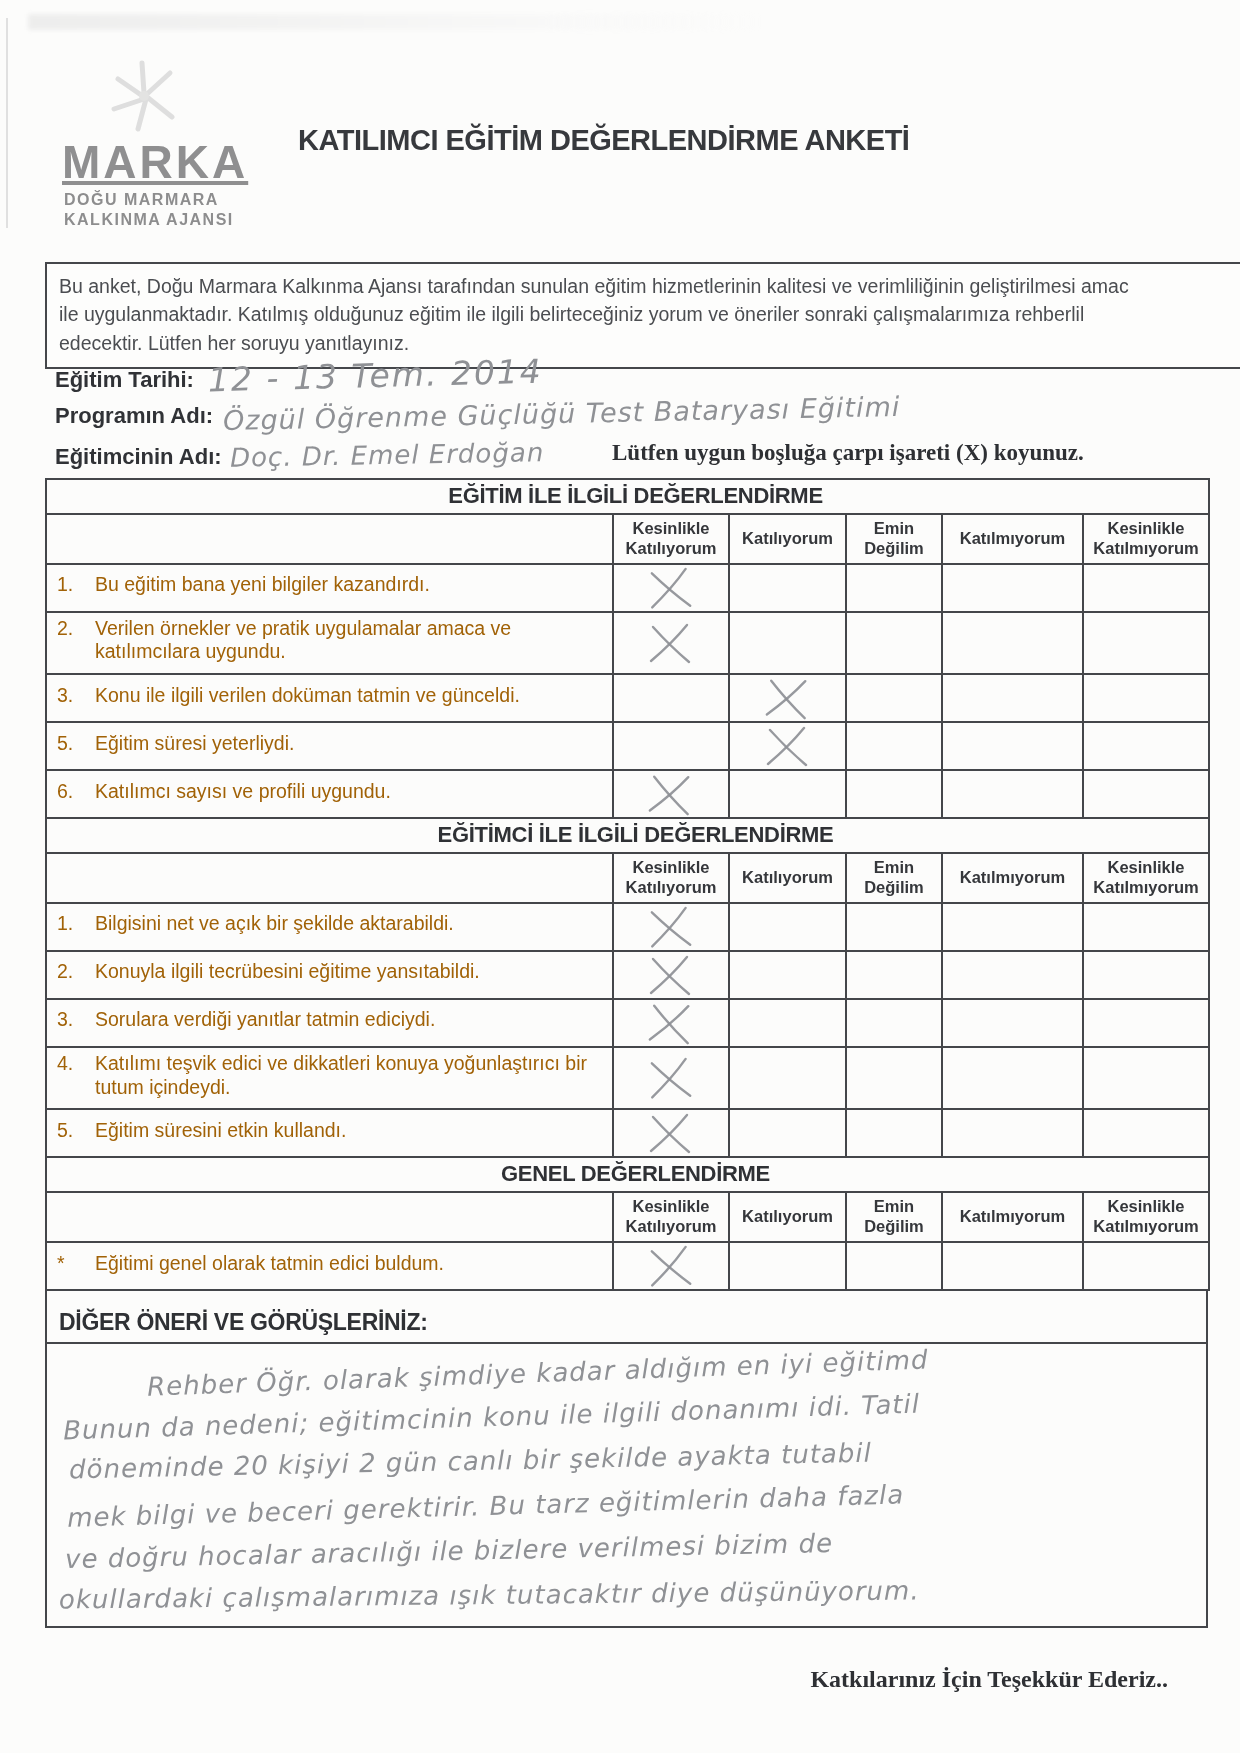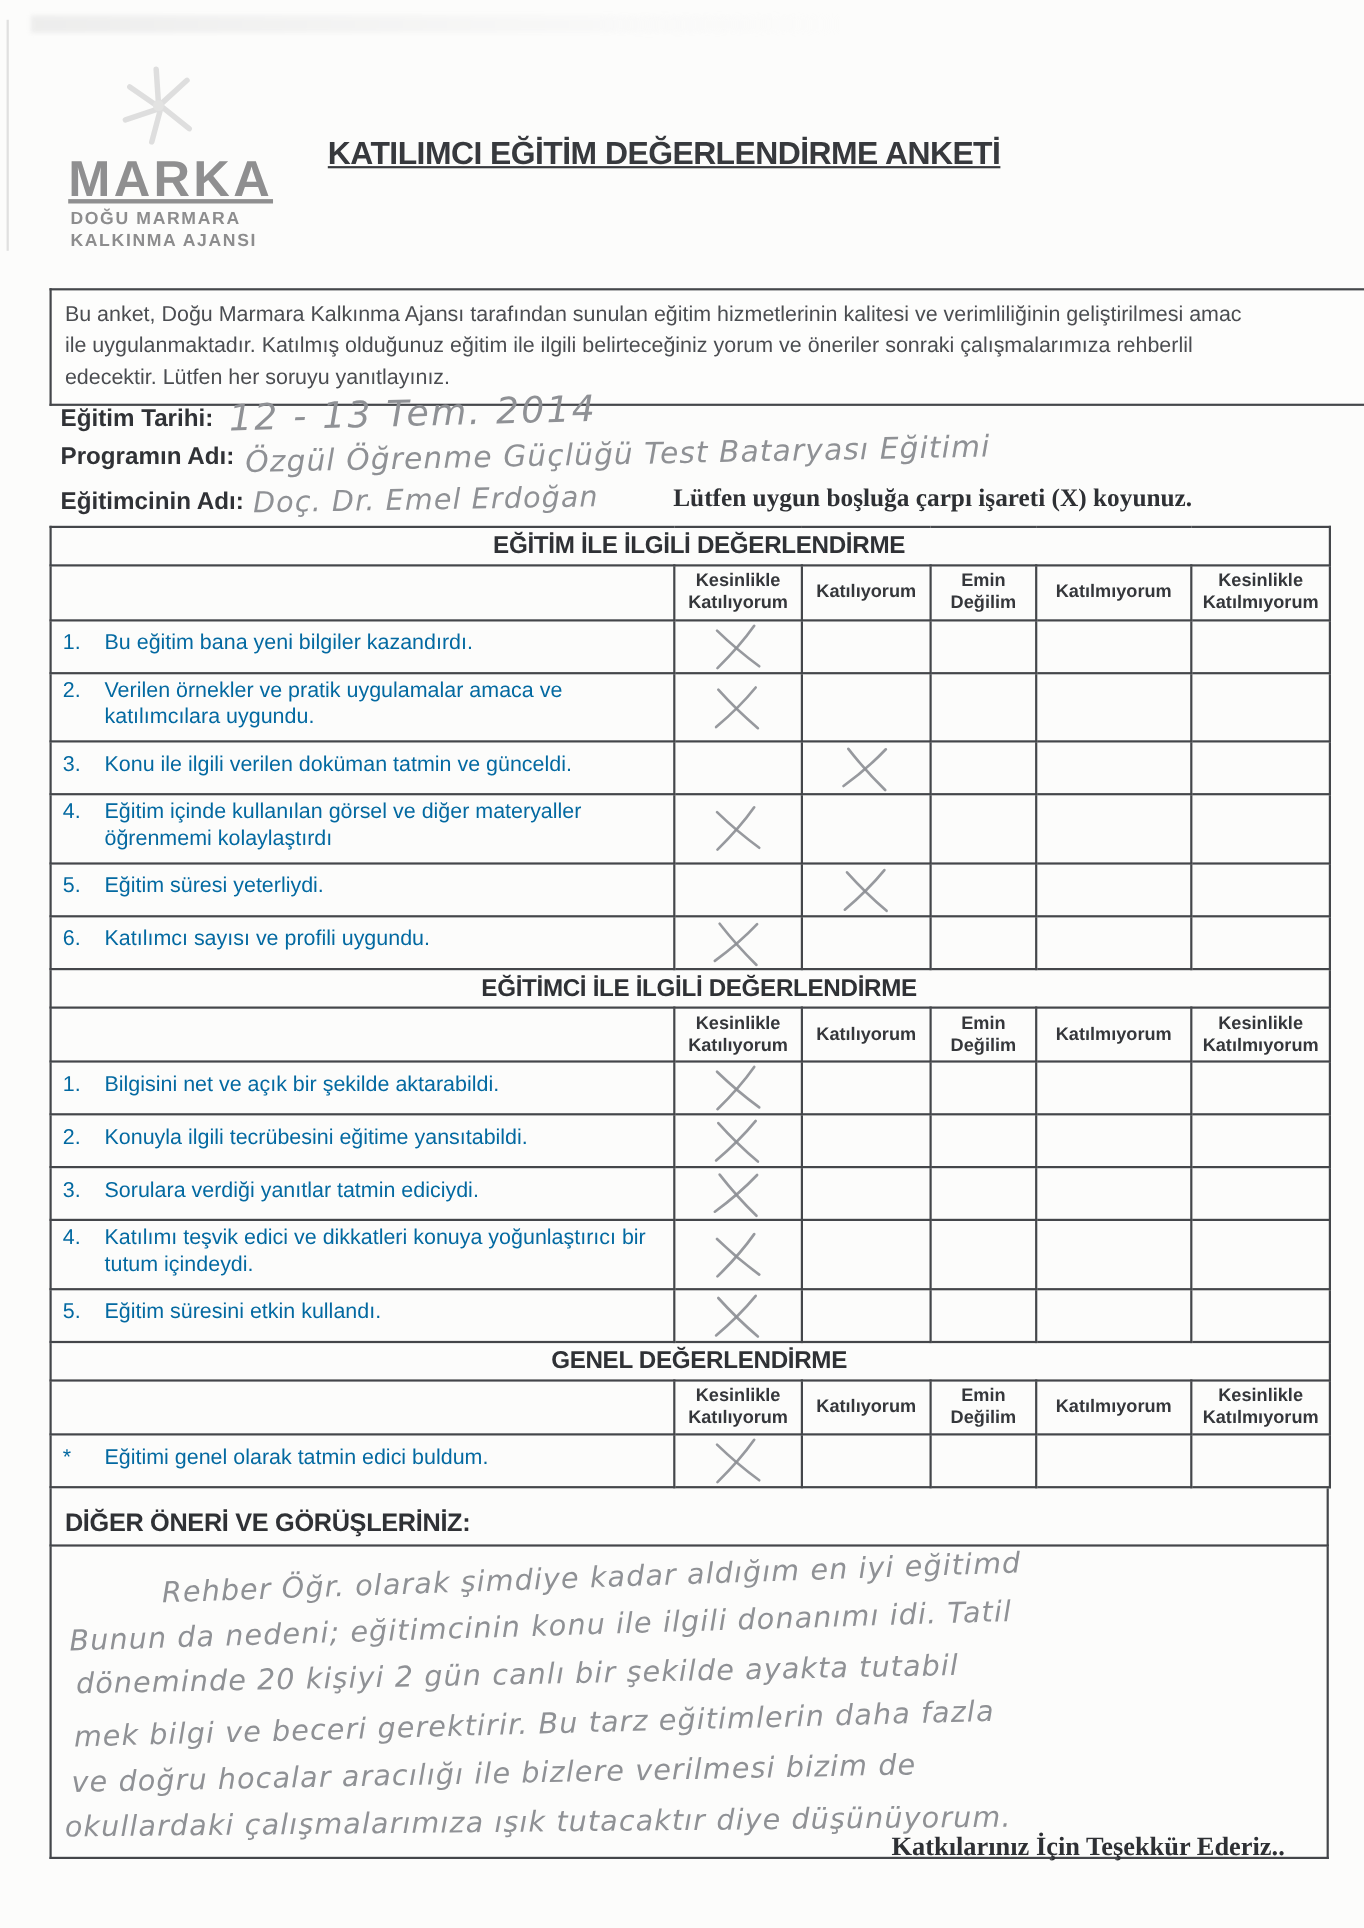--- a/index.html
+++ b/index.html
@@ -19,21 +19,21 @@
   .logo{position:absolute;left:60px;top:55px;width:240px;}
   .logo .star{position:absolute;left:42px;top:2px;opacity:.55;}
   .logo .brand{position:absolute;left:2px;top:80px;font-size:46px;font-weight:600;
     letter-spacing:3px;color:#8f8f90;text-decoration:underline;}
   .logo .sub1{position:absolute;left:4px;top:136px;font-size:16px;font-weight:bold;
     letter-spacing:1.5px;color:#8d8d8e;}
   .logo .sub2{position:absolute;left:4px;top:156px;font-size:16px;font-weight:bold;
     letter-spacing:1.5px;color:#8d8d8e;}
 
   .doc-title{position:absolute;left:298px;top:124px;width:900px;
-    font-size:29px;font-weight:bold;letter-spacing:-0.5px;color:#37393d;text-decoration:underline;}
+    font-size:29px;font-weight:bold;letter-spacing:-0.5px;color:#37393d;}
 
   
   .intro-box{position:absolute;left:45px;top:262px;width:1220px;
     border:2px solid #45474b;border-right:none;padding:8px 12px 10px 12px;background:#fdfdfc;}
   .intro-line{font-size:19.5px;line-height:1.45;color:#4b4d51;white-space:nowrap;}
 
   
   .fields{position:absolute;left:55px;top:348px;width:1180px;}
   .field{position:absolute;white-space:nowrap;}
   .field-label{font-size:22px;font-weight:bold;color:#303236;}
@@ -49,21 +49,21 @@
 
   
   .table-wrap{position:absolute;left:45px;top:478px;width:1163px;}
   table.rating{border-collapse:collapse;table-layout:fixed;width:1163px;}
   table.rating td{border:2px solid #44464a;vertical-align:middle;}
   td.section-title{text-align:center;font-size:22px;font-weight:bold;letter-spacing:-0.3px;
     color:#2f3135;padding:3px 0 4px 16px;}
   td.q-head{border-right:2px solid #44464a;}
   td.opt-head{text-align:center;font-size:16.5px;font-weight:bold;color:#35373b;
     padding:4px 2px;line-height:1.2;}
-  td.q-cell{padding:4px 8px 9px 10px;font-size:19.5px;color:#0369a1;line-height:1.22;}
+  td.q-cell{padding:4px 8px 9px 10px;font-size:19.5px;color:#a16207;line-height:1.22;}
   .q-num{display:inline-block;width:38px;vertical-align:top;}
   .q-text{display:inline-block;width:500px;vertical-align:top;}
   td.opt-cell{height:42px;text-align:center;padding:0;}
   svg.xmark{display:inline-block;vertical-align:middle;margin-top:2px;}
   svg.xmark path{fill:none;stroke:#8c8e93;stroke-width:2.4;stroke-linecap:round;opacity:.9;}
 
   
   .comments-title{border:2px solid #44464a;border-top:none;padding:18px 10px 6px 12px;
     font-size:23px;font-weight:bold;letter-spacing:-0.3px;color:#2f3135;}
   .comments-area{position:relative;border:2px solid #44464a;border-top:none;height:282px;}
@@ -168,31 +168,20 @@
             <td class="opt-cell"></td>
             <td class="opt-cell"><svg class="xmark" width="54" height="44" viewBox="0 0 54 44" style="transform:rotate(4deg)">
                 <path d="M9 5 C 18 15, 32 29, 45 40"></path>
                 <path d="M43 3 C 34 14, 20 28, 7 39"></path>
               </svg></td>
             <td class="opt-cell"></td>
             <td class="opt-cell"></td>
             <td class="opt-cell"></td>
           </tr>
           <tr>
-            <td class="q-cell"><span class="q-num">4.</span><span class="q-text">Eğitim içinde kullanılan görsel ve diğer materyaller öğrenmemi kolaylaştırdı</span></td>
-            <td class="opt-cell"><svg class="xmark" width="54" height="44" viewBox="0 0 54 44" style="transform:rotate(-4deg)">
-                <path d="M9 5 C 18 15, 32 29, 45 40"></path>
-                <path d="M43 3 C 34 14, 20 28, 7 39"></path>
-              </svg></td>
-            <td class="opt-cell"></td>
-            <td class="opt-cell"></td>
-            <td class="opt-cell"></td>
-            <td class="opt-cell"></td>
-          </tr>
-          <tr>
             <td class="q-cell"><span class="q-num">5.</span><span class="q-text">Eğitim süresi yeterliydi.</span></td>
             <td class="opt-cell"></td>
             <td class="opt-cell"><svg class="xmark" width="54" height="44" viewBox="0 0 54 44" style="transform:rotate(0deg)">
                 <path d="M9 5 C 18 15, 32 29, 45 40"></path>
                 <path d="M43 3 C 34 14, 20 28, 7 39"></path>
               </svg></td>
             <td class="opt-cell"></td>
             <td class="opt-cell"></td>
             <td class="opt-cell"></td>
           </tr>

